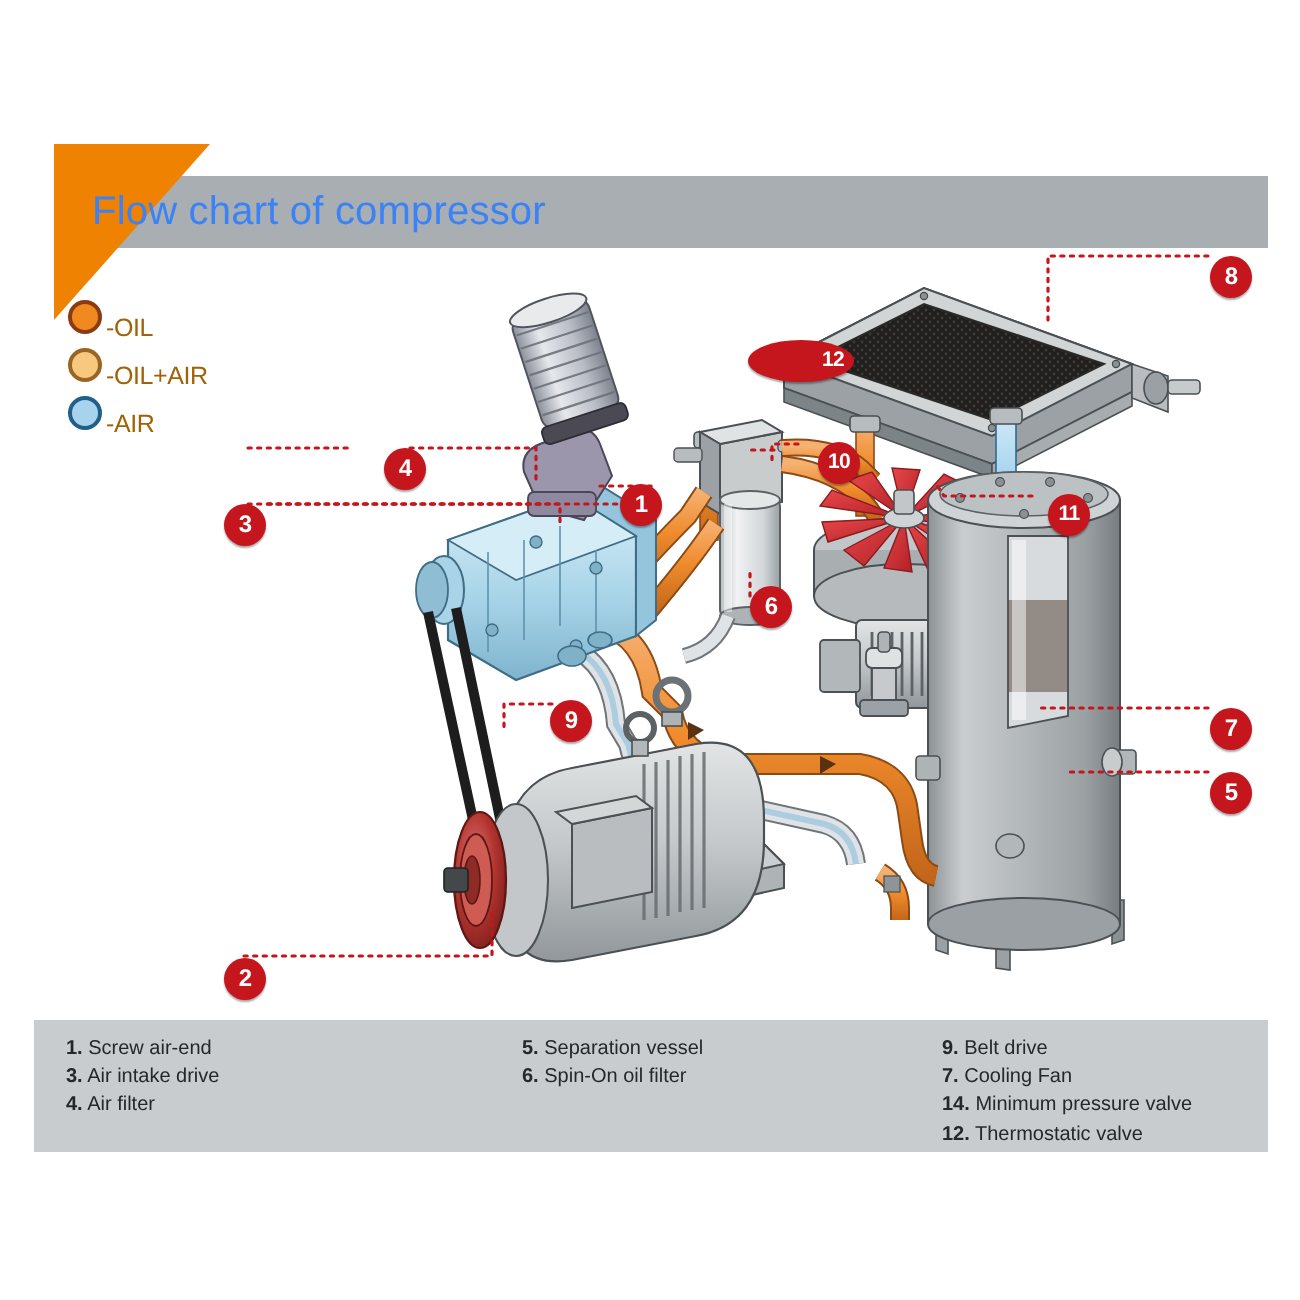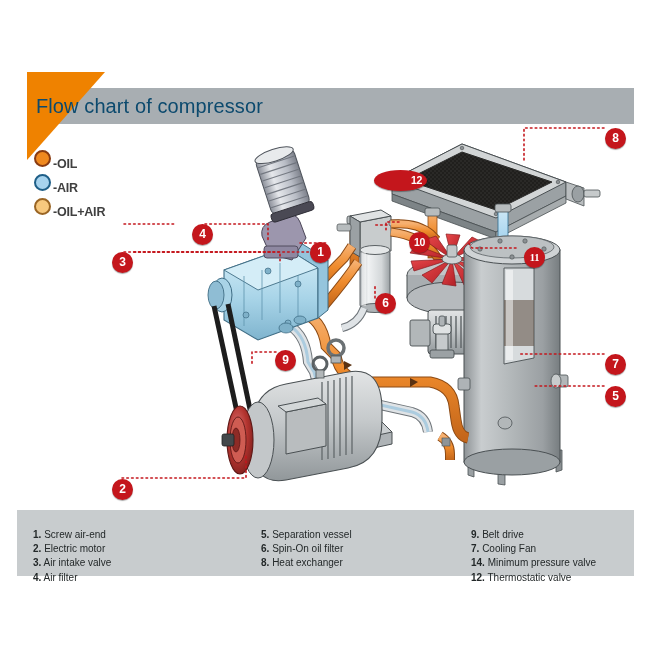--- a/index.html
+++ b/index.html
@@ -14,51 +14,51 @@
   .title-banner{
     position:absolute;left:27px;top:88px;width:607px;height:36px;
     background:#a8aeb2;
   }
   .title-flag{
     position:absolute;left:27px;top:72px;width:78px;height:88px;
     overflow:visible;
   }
   .title-flag svg{display:block;}
   .title-text{
-    position:absolute;left:36px;top:90px;width:560px;height:32px;
-    color:#0c4a6e;font-size:20px;line-height:32px;font-weight:400;
+    position:absolute;left:46px;top:90px;width:560px;height:32px;
+    color:#3b82f6;font-size:20px;line-height:32px;font-weight:400;
     letter-spacing:.1px;white-space:nowrap;
   }
 
   
   .color-legend{position:absolute;left:34px;top:146px;}
   .cl-row{display:flex;align-items:center;height:24px;}
   .cl-dot{width:17px;height:17px;border-radius:50%;box-sizing:border-box;display:block;}
-  .cl-label{font-size:12.5px;font-weight:bold;color:#404040;margin-left:2px;letter-spacing:-.2px;margin-top:11px;}
+  .cl-label{font-size:12.5px;font-weight:normal;color:#a16207;margin-left:2px;letter-spacing:-.2px;margin-top:11px;}
 
   
   .stage{position:absolute;left:0;top:120px;width:650px;height:390px;}
   .stage svg{display:block;}
 
   
   .callout{
     position:absolute;width:21px;height:21px;border-radius:50%;
     background:#c4161c;color:#fff;font-size:12px;font-weight:bold;
     text-align:center;line-height:21px;
     box-shadow:0 1px 1px rgba(0,0,0,.35);
     letter-spacing:-.3px;
   }
   .callout.wide{font-size:10.5px;}
 
   
   .legend-panel{
     position:absolute;left:17px;top:510px;width:617px;height:66px;
     background:#c8ccce;
   }
-  .legend-cols{display:flex;height:100%;padding:18px 0 0 0;box-sizing:border-box;}
+  .legend-cols{display:flex;height:100%;padding:8px 0 0 0;box-sizing:border-box;}
   .legend-col{flex:0 0 auto;}
   .legend-col.c1{width:228px;padding-left:16px;}
   .legend-col.c2{width:210px;}
   .legend-col.c3{width:210px;}
   .legend-item{
     font-size:10px;color:#232829;line-height:14.2px;white-space:nowrap;
   }
   .legend-item b{font-weight:bold;}
 </style>
 </head>
@@ -75,26 +75,26 @@
   </div>
 
   <div class="title-text">Flow chart of compressor</div>
 
   <div class="color-legend">
     <div class="cl-row">
       <span class="cl-dot" style="background:#f0891f;border:2px solid #8a3b10;"></span>
       <span class="cl-label">-OIL</span>
     </div>
     <div class="cl-row">
+      <span class="cl-dot" style="background:#f7c87e;border:2px solid #9a6524;"></span>
+      <span class="cl-label">-OIL+AIR</span>
+    </div>
+    <div class="cl-row">
       <span class="cl-dot" style="background:#a7d3ee;border:2px solid #1f5f88;"></span>
       <span class="cl-label">-AIR</span>
-    </div>
-    <div class="cl-row">
-      <span class="cl-dot" style="background:#f7c87e;border:2px solid #9a6524;"></span>
-      <span class="cl-label">-OIL+AIR</span>
     </div>
   </div>
 
   <div class="stage">
   <svg width="650" height="390" viewBox="0 0 650 390">
     <defs>
       <linearGradient id="gMetalV" x1="0" y1="0" x2="1" y2="0">
         <stop offset="0%" stop-color="#9aa0a3"></stop>
         <stop offset="22%" stop-color="#d9dcdd"></stop>
         <stop offset="58%" stop-color="#bcc1c3"></stop>
@@ -427,59 +427,51 @@
 
   <div class="callout" style="left:310px;top:242px;">1</div>
   <div class="callout" style="left:112px;top:479px;">2</div>
   <div class="callout" style="left:112px;top:252px;">3</div>
   <div class="callout" style="left:192px;top:224px;">4</div>
   <div class="callout" style="left:605px;top:386px;">5</div>
   <div class="callout" style="left:375px;top:293px;">6</div>
   <div class="callout" style="left:605px;top:354px;">7</div>
   <div class="callout" style="left:605px;top:128px;">8</div>
   <div class="callout" style="left:275px;top:350px;">9</div>
-  <div class="callout wide" style="left:409px;top:232px;">10</div>
-  <div class="callout wide" style="left:524px;top:247px;font-family:Liberation Serif, serif;">11</div>
+  <div class="callout wide" style="left:409px;top:221px;">10</div>
+  <div class="callout wide" style="left:524px;top:247px;">11</div>
   <div class="callout wide" style="left:374px;top:170px;padding-left:32px;">12</div>
 
   <div class="legend-panel">
     <div class="legend-cols">
 
       <div class="legend-col c1">
         <div class="legend-item">
           <b>1.</b>
           <span>Screw air-end</span>
         </div>
         <div class="legend-item">
-          <b>2.</b>
-          <span>Electric motor</span>
-        </div>
-        <div class="legend-item">
           <b>3.</b>
-          <span>Air intake valve</span>
+          <span>Air intake drive</span>
         </div>
         <div class="legend-item">
           <b>4.</b>
           <span>Air filter</span>
         </div>
       </div>
 
       <div class="legend-col c2">
         <div class="legend-item">
           <b>5.</b>
           <span>Separation vessel</span>
         </div>
         <div class="legend-item">
           <b>6.</b>
           <span>Spin-On oil filter</span>
         </div>
-        <div class="legend-item">
-          <b>8.</b>
-          <span>Heat exchanger</span>
-        </div>
       </div>
 
       <div class="legend-col c3">
         <div class="legend-item">
           <b>9.</b>
           <span>Belt drive</span>
         </div>
         <div class="legend-item">
           <b>7.</b>
           <span>Cooling Fan</span>

